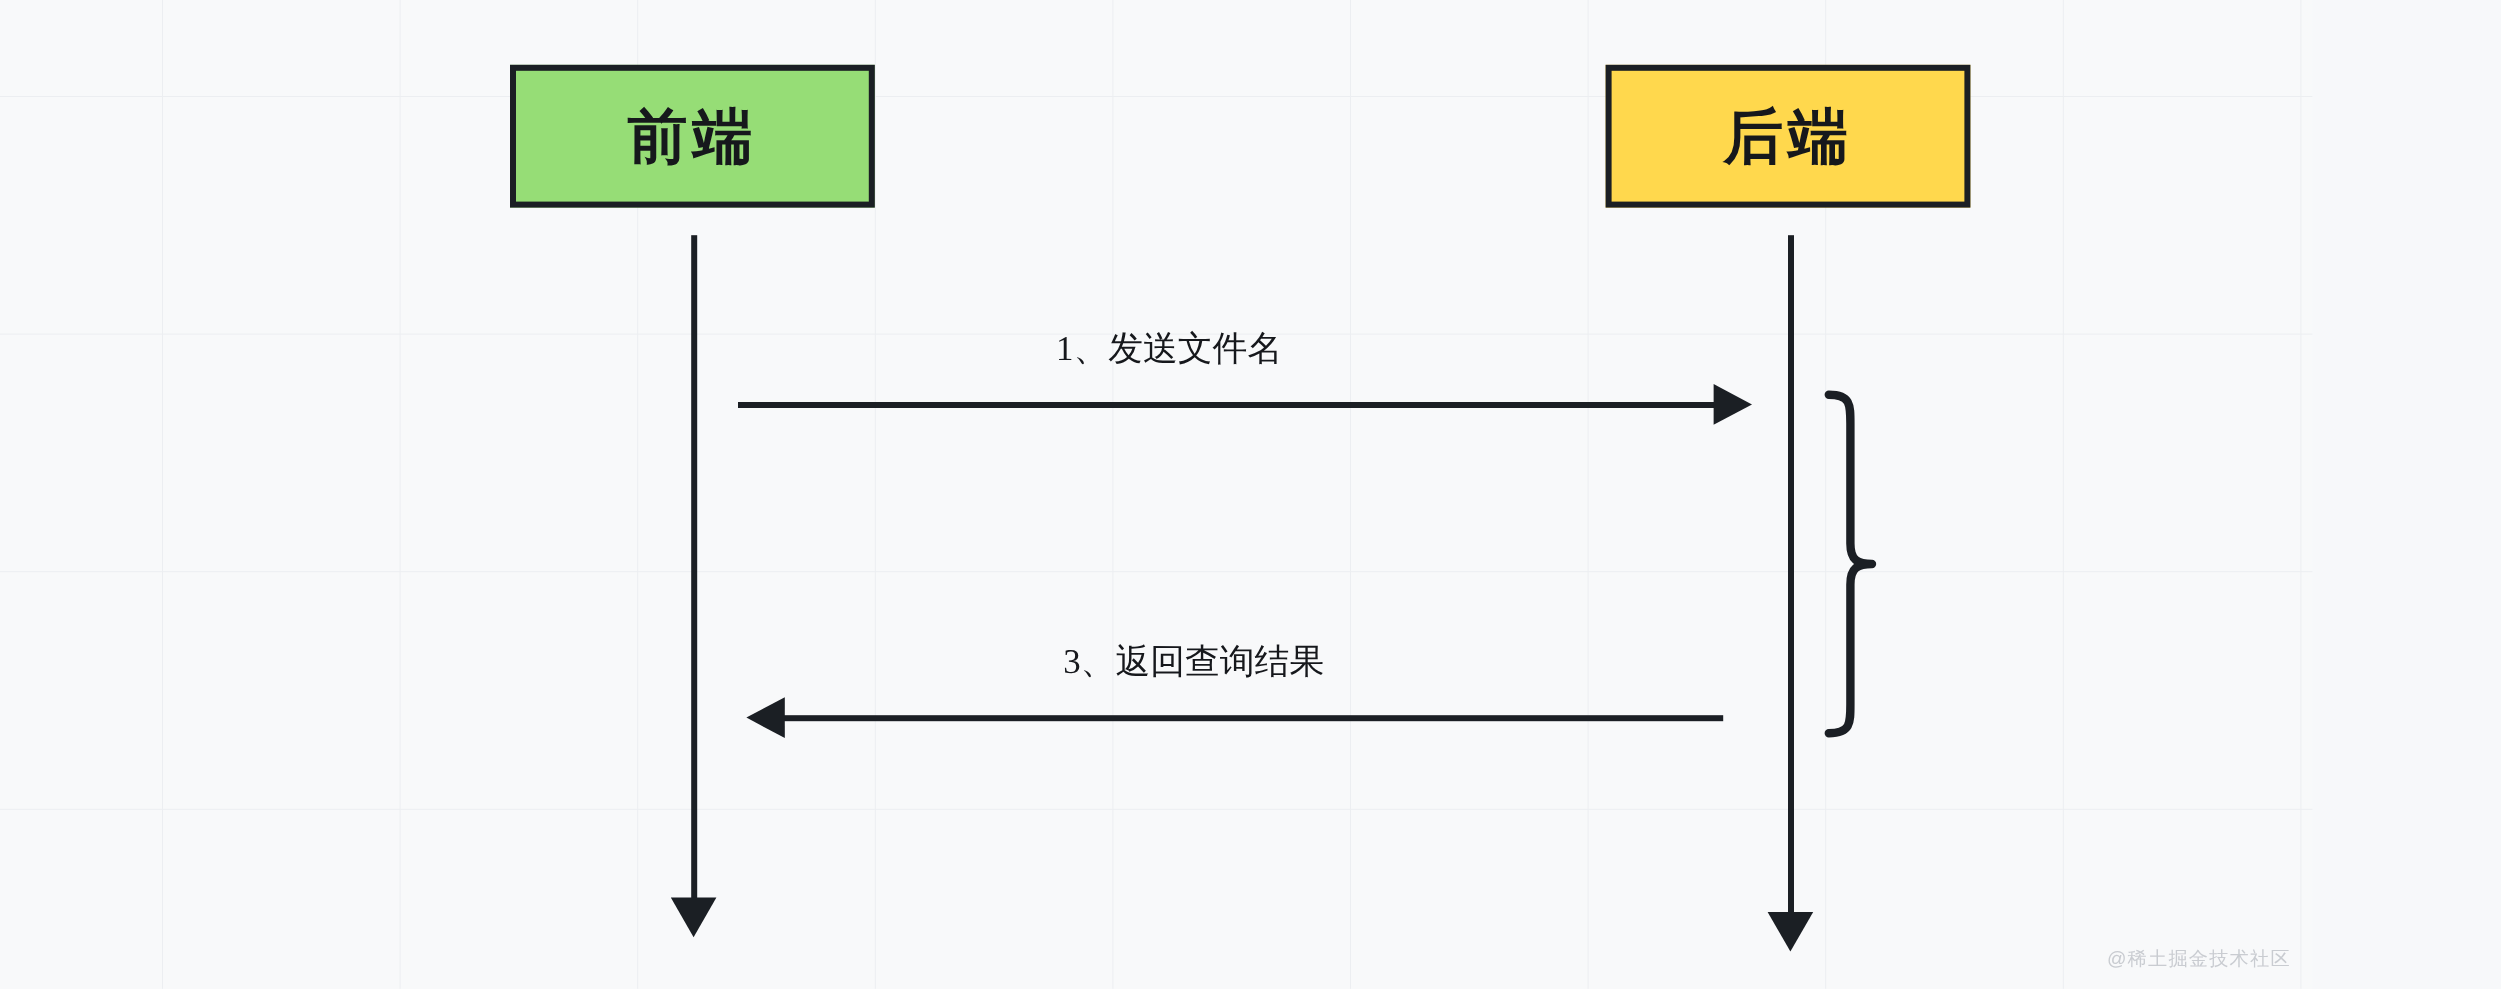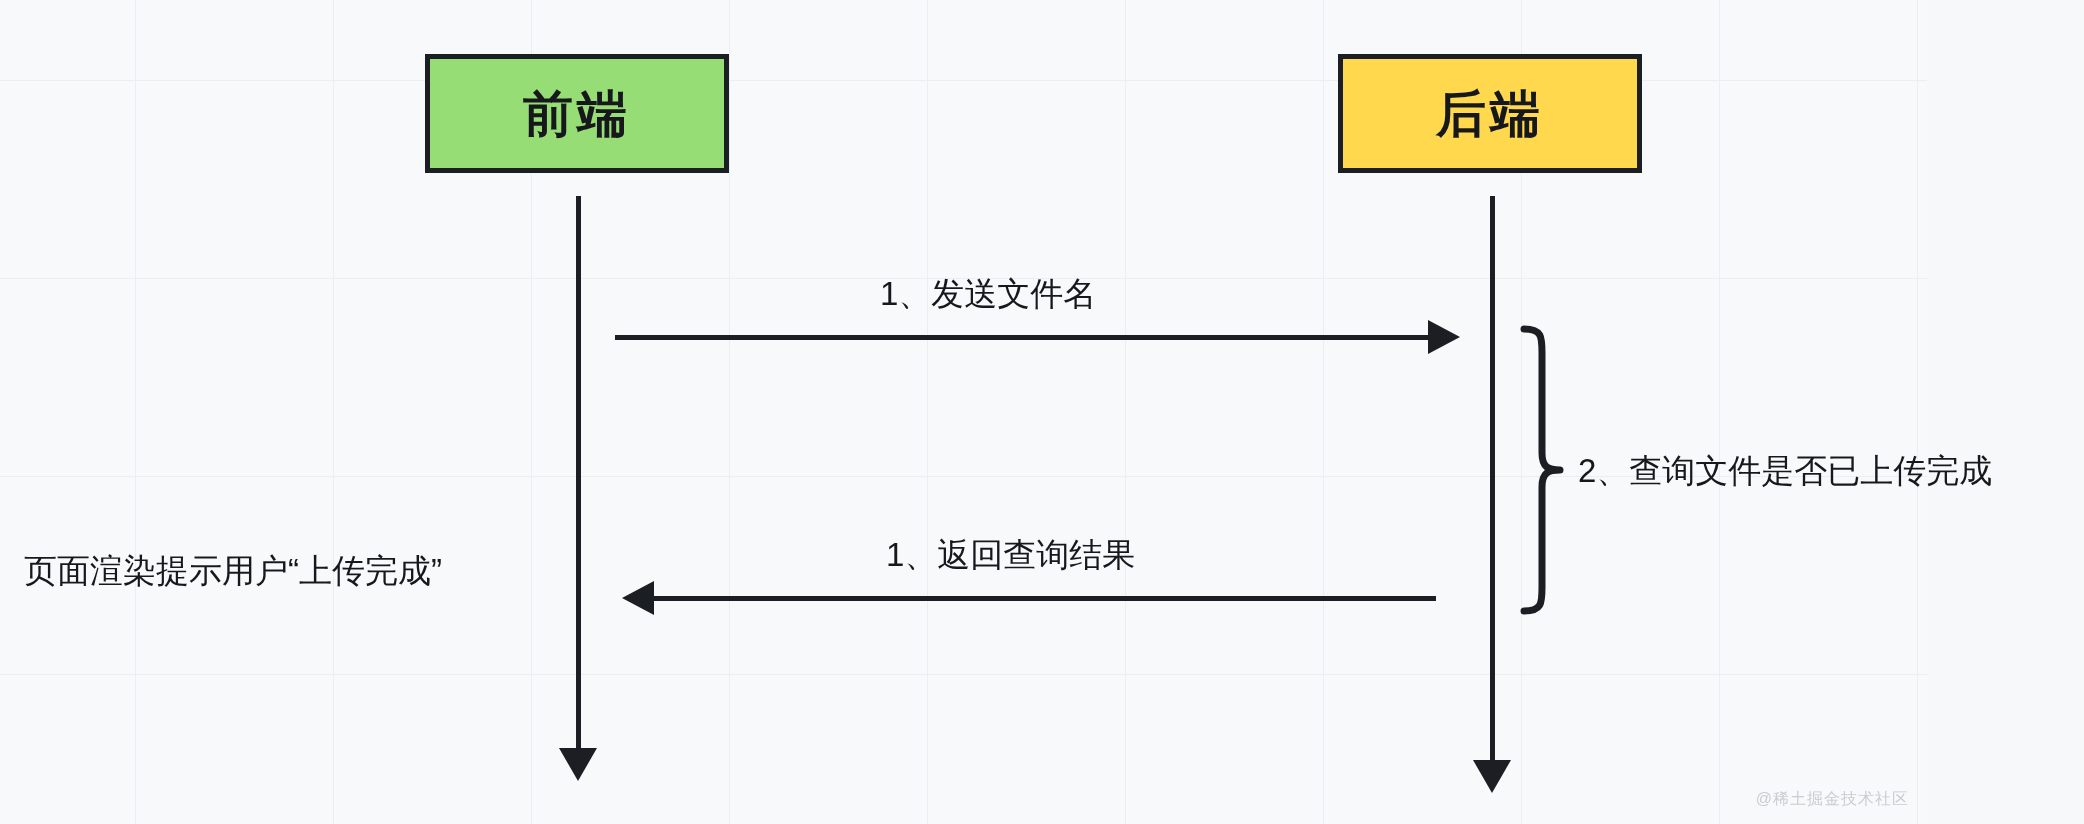--- a/index.html
+++ b/index.html
@@ -131,23 +131,24 @@
     left: 1516px;
     top: 325px;
     width: 50px;
     height: 290px;
   }
 
   
   .label {
     position: absolute;
     color: #16181c;
-    font-size: 33px;
+    font-size: 29px;
     line-height: 1.42;
     white-space: nowrap;
+    font-family: Liberation Serif, serif;
   }
   #label-msg1 { left: 880px; top: 271px; }
   #label-msg2 { left: 1578px; top: 448px; }
   #label-msg3 { left: 886px; top: 532px; }
   #label-msg4 { left: 24px; top: 548px; white-space: normal; width: 520px; }
   #label-msg4 span { display: block; }
 
   
   #watermark {
     position: absolute;
@@ -184,25 +185,23 @@
 
   <svg id="brace-backend" viewBox="0 0 50 290" xmlns="http://www.w3.org/2000/svg">
     <path d="M 8 4
              C 26 4, 26 12, 26 28
              L 26 128
              C 26 142, 32 145, 44 145
              C 32 145, 26 148, 26 162
              L 26 262
              C 26 278, 26 286, 8 286" fill="none" stroke="#1b1f24" stroke-width="7" stroke-linecap="round" stroke-linejoin="round"></path>
   </svg>
-  <div id="label-msg2" class="label">2、查询文件是否已上传完成</div>
 
   <div id="msg3-line" class="msg-line"></div>
   <div id="msg3-head"></div>
-  <div id="label-msg3" class="label">1、返回查询结果</div>
+  <div id="label-msg3" class="label">3、返回查询结果</div>
 
   <div id="label-msg4" class="label">
-    <span>页面渲染提示用户“上传完成”</span>
   </div>
 
   <div id="watermark">@稀土掘金技术社区</div>
 
 </div>
 
 </body></html>

